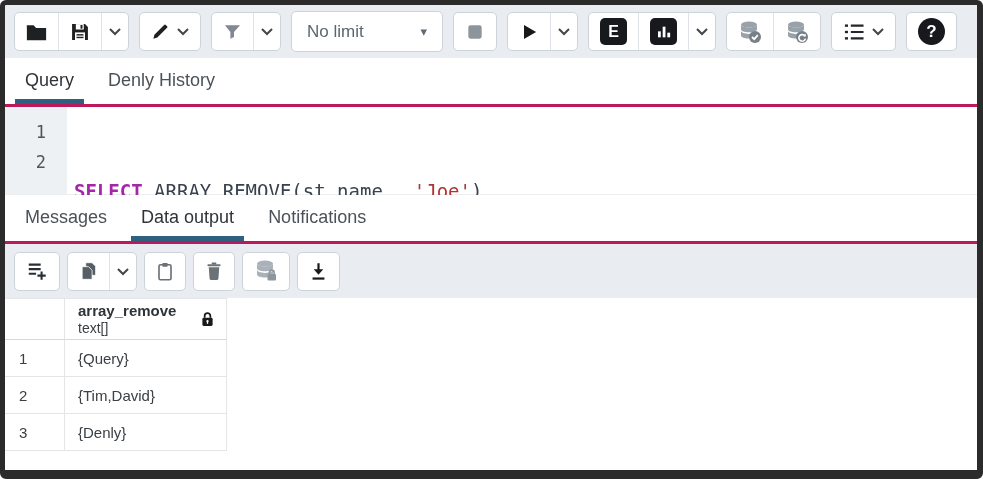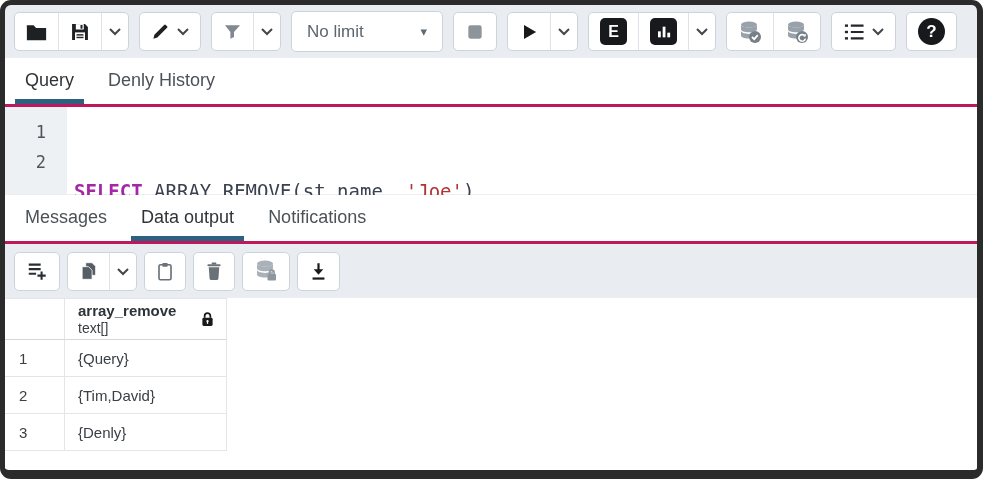--- a/index.html
+++ b/index.html
@@ -1,20 +1,20 @@
 <!DOCTYPE html>
 <html><head>
 <meta charset="utf-8">
 <style>
   * { margin:0; padding:0; box-sizing:border-box; }
   html,body { width:983px; height:479px; background:#fff; font-family:"Liberation Sans", sans-serif; }
   .frame {
     width:983px; height:479px;
     border:5px solid #2b2b2b; border-right-width:6px; border-bottom-width:9px;
-    border-radius:11px;
+    border-radius:6px;
     background:#701a75;
     display:flex; flex-direction:column; overflow:hidden;
   }
 
   
   .toolbar {
     background:#e9edf2; flex:0 0 auto;
     display:flex; align-items:center; gap:10px;
     padding:7px 9px; height:53px;
   }
@@ -62,21 +62,21 @@
   .gutter {
     width:62px; background:#eef1f4; flex:0 0 auto;
     font-family:"DejaVu Sans Mono", monospace; font-size:17px; color:#4f555a;
     text-align:right; padding:10px 21px 0 0; line-height:30px;
   }
   .codearea {
     font-family:"DejaVu Sans Mono", monospace; font-size:19px; line-height:30px;
     padding:9px 0 0 7px; color:#39424e; white-space:pre; cursor:text; flex:1;
   }
   .kw  { color:#a427a7; font-weight:bold; }
-  .str { color:#b03434; }
+  .str { color:#b03434;margin-left:8px; }
 
   
   .gridwrap { flex:1; background:#fff; overflow:hidden; }
   .datagrid { display:inline-block; border-top:1px solid #e3e5e7; }
   .dg-row { display:flex; }
   .dg-cell {
     border-right:1px solid #e3e5e7; border-bottom:1px solid #e3e5e7;
     font-size:15px; color:#3b4045; background:#fff;
   }
   .c-num { width:60px; padding:10px 0 0 14px; height:37px; }

